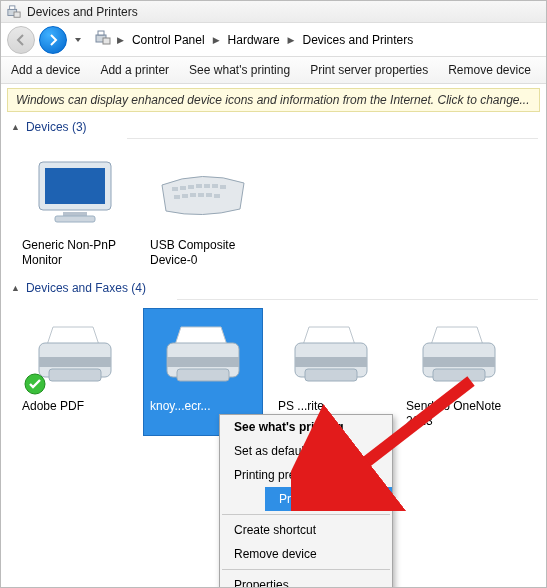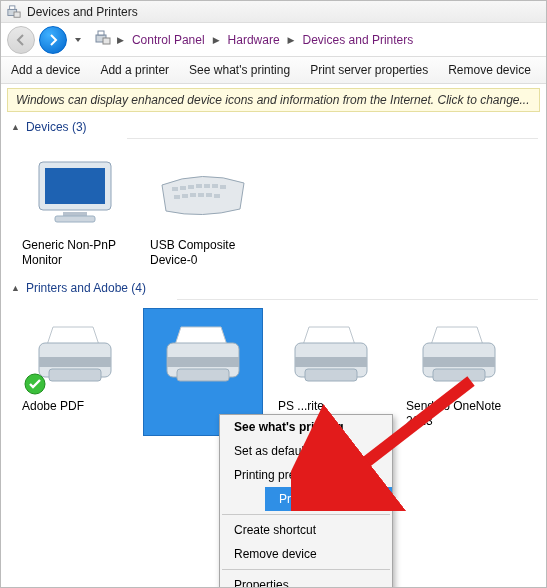--- a/index.html
+++ b/index.html
@@ -10,21 +10,21 @@
   .titlebar span { font-size: 12px; color: #222; }
 
   .navrow { height: 34px; display: flex; align-items: center; padding: 2px 6px; border-bottom: 1px solid #ddd; gap: 4px; }
   .navbtn { width: 28px; height: 28px; border-radius: 14px; display: flex; align-items: center; justify-content: center; }
   .navbtn.back { background: linear-gradient(#e8e8e8,#d6d6d6); border: 1px solid #c2c2c2; }
   .navbtn.fwd  { background: radial-gradient(circle at 35% 30%, #3fb0ff, #0066cc); border: 1px solid #0066cc; }
   .navbtn svg { display:block; }
   .drop { width:14px; display:flex; align-items:center; justify-content:center; }
   .crumbs { display: flex; align-items: center; gap: 2px; padding-left: 6px; }
   .crumbs .icon { margin-right: 2px; }
-  .crumb { padding: 2px 4px; color: #701a75; }
+  .crumb { padding: 2px 4px; color: #000000; }
   .crumb-sep { color:#555; padding:0 2px; font-size:9px; }
 
   .toolbar { display: flex; align-items: center; border-bottom: 1px solid #ddd; background: linear-gradient(#fdfdfd,#f3f3f3); }
   .toolbar .tbtn { padding: 6px 10px; color: #1a1a1a; cursor: default; }
 
   .infobar { background: #fffbe0; border: 1px solid #e6dfa0; margin: 4px 6px 2px 6px; padding: 4px 8px; color: #333; white-space: nowrap; overflow:hidden; text-overflow:ellipsis;font-style:italic; }
 
   .group-head { display: flex; align-items: center; padding: 6px 10px 2px 10px; color: #1a3f8a; font-size: 12px; }
   .group-head .tri { margin-right: 6px; font-size:9px; color:#555; }
   .bar { border-bottom:1px solid #e6e6e6; margin: 2px 8px 0 126px; }
@@ -141,21 +141,21 @@
             <rect x="56" y="25" width="6" height="4"></rect>
         </g>
       </svg>
     </div>
     <span class="label">USB Composite Device-0</span>
   </div>
 </div>
 
 <div class="group-head">
   <span class="tri">▲</span>
-  <span>Printers and Adobe</span>&nbsp;
+  <span>Devices and Faxes</span>&nbsp;
   <span>(4)</span>
 </div>
 <div class="bar" style="margin-left:176px"></div>
 
 <div class="grid">
 
   <div class="item">
     <div class="thumb">
       <svg width="88" height="72" viewBox="0 0 88 72">
         <path d="M22 8 h40 l6 18 h-52 z" fill="#fff" stroke="#bcc5cd"></path>
@@ -173,20 +173,21 @@
 
   <div class="item selected">
     <div class="thumb">
       <svg width="88" height="72" viewBox="0 0 88 72">
         <path d="M22 8 h40 l6 18 h-52 z" fill="#fff" stroke="#bcc5cd"></path>
         <rect x="8" y="24" width="72" height="34" rx="6" fill="#dfe5ea" stroke="#9daebc"></rect>
         <rect x="8" y="38" width="72" height="10" fill="#aeb9c3"></rect>
         <rect x="18" y="50" width="52" height="12" rx="3" fill="#c9d2da" stroke="#9daebc"></rect>
       </svg>
     </div>
+    <span class="label">knoy...ecr...</span>
   </div>
 
   <div class="item">
     <div class="thumb">
       <svg width="88" height="72" viewBox="0 0 88 72">
         <path d="M22 8 h40 l6 18 h-52 z" fill="#fff" stroke="#bcc5cd"></path>
         <rect x="8" y="24" width="72" height="34" rx="6" fill="#dfe5ea" stroke="#9daebc"></rect>
         <rect x="8" y="38" width="72" height="10" fill="#aeb9c3"></rect>
         <rect x="18" y="50" width="52" height="12" rx="3" fill="#c9d2da" stroke="#9daebc"></rect>
       </svg>

